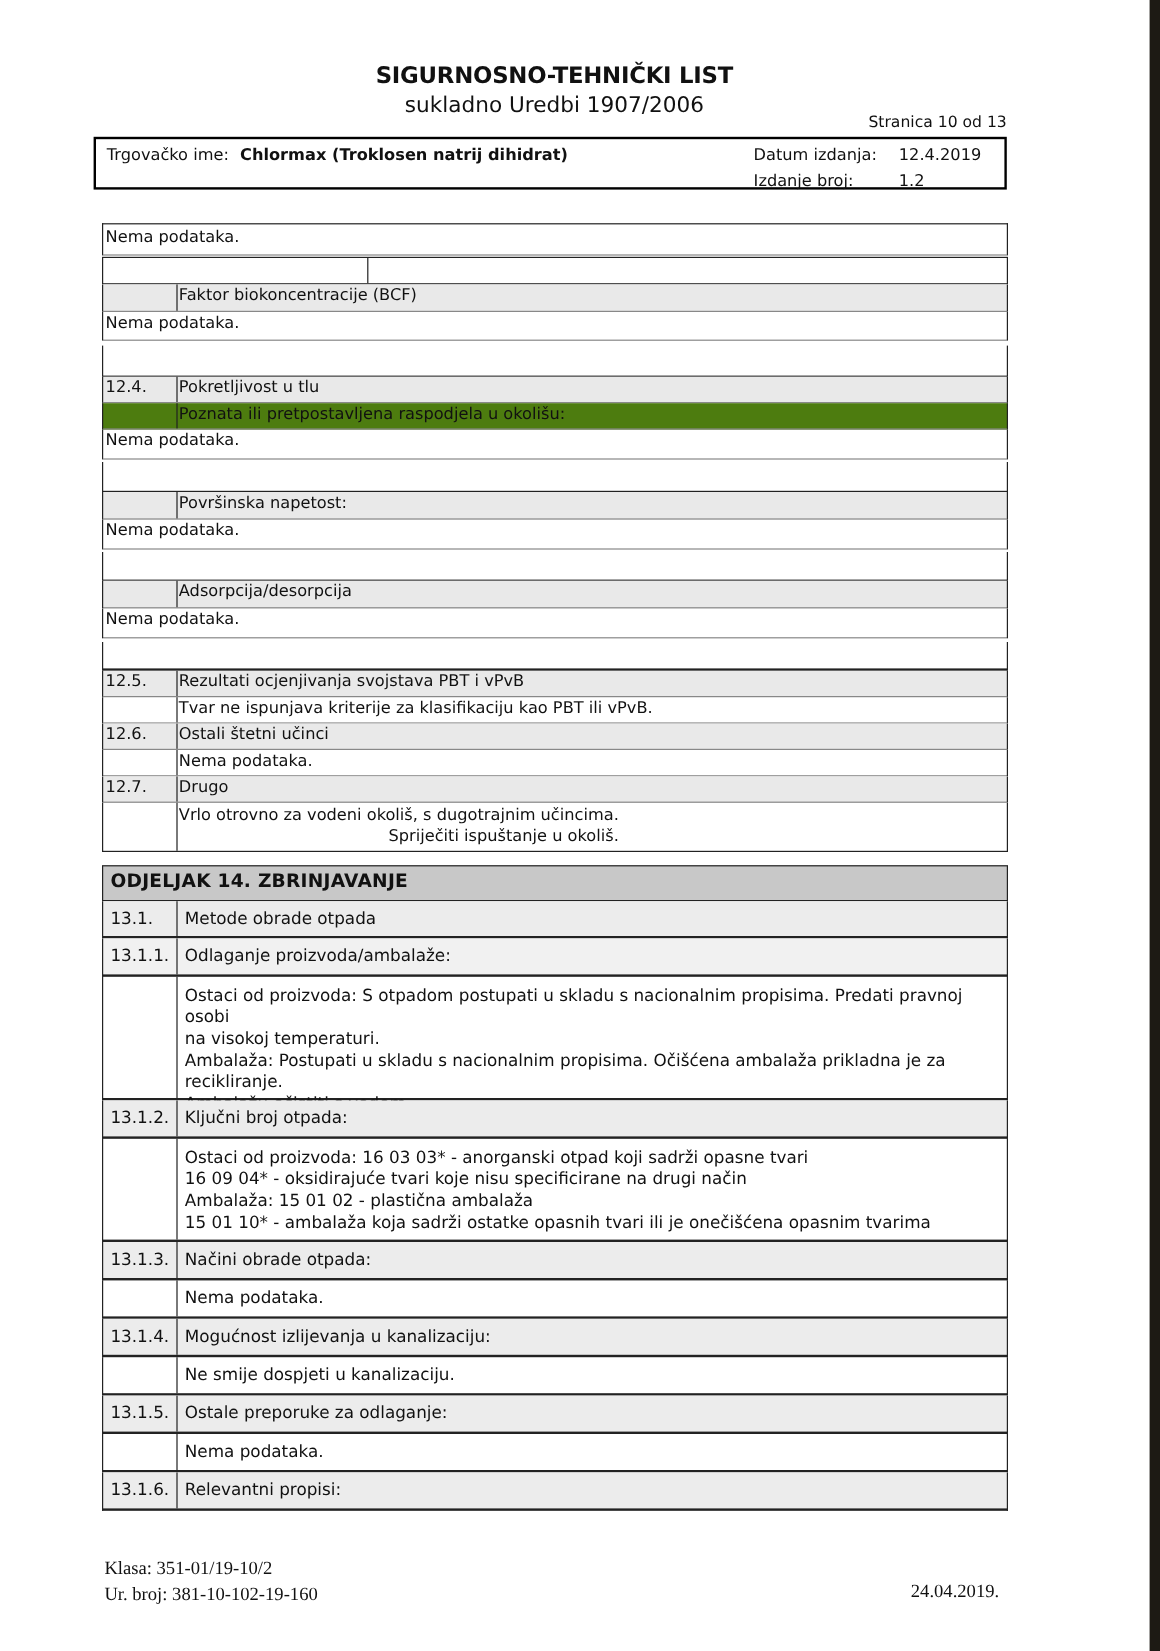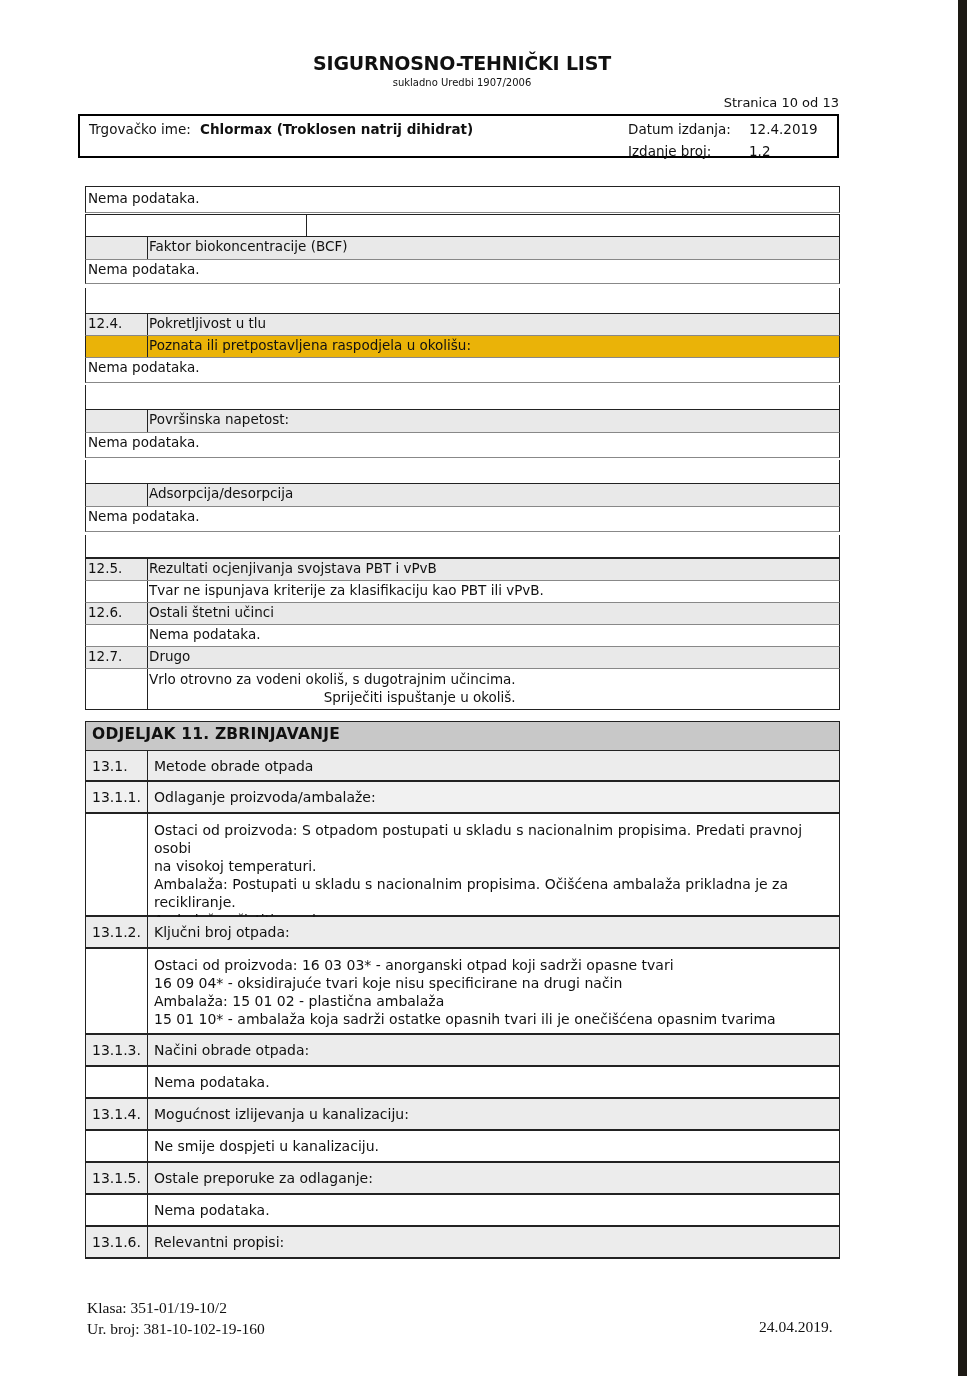--- a/index.html
+++ b/index.html
@@ -5,21 +5,21 @@
   html, body { margin: 0; padding: 0; }
   body {
     width: 967px; height: 1376px; position: relative; overflow: hidden;
     background: #ffffff; color: #111;
     font-family: "DejaVu Sans", sans-serif;
   }
   .edge-strip { position: absolute; top: 0; right: 0; width: 9px; height: 1376px; background: #1d1a14; }
 
   .doc-title { position: absolute; top: 52px; left: 0; width: 924px; text-align: center;
     font-weight: bold; font-size: 19px; letter-spacing: -0.2px; }
-  .doc-subtitle { position: absolute; top: 77px; left: 0; width: 924px; text-align: center; font-size: 10px; }
+  .doc-subtitle { position: absolute; top: 77px; left: 0; width: 924px; text-align: center; font-size: 18px; }
   .page-num { position: absolute; top: 95px; right: 128px; font-size: 13px; }
 
   .header-box { position: absolute; top: 114px; left: 78px; width: 761px; height: 44px;
     border: 2px solid #000; box-sizing: border-box; font-size: 13.5px; }
   .hb-label { position: absolute; top: 5px; left: 9px; }
   .hb-name { position: absolute; top: 5px; left: 120px; font-weight: bold; }
   .hb-dlabel { position: absolute; top: 5px; left: 548px; }
   .hb-dval { position: absolute; top: 5px; left: 669px; }
   .hb-ilabel { position: absolute; top: 27px; left: 548px; }
   .hb-ival { position: absolute; top: 27px; left: 669px; }
@@ -80,21 +80,21 @@
   </div>
   <div class="row thinb" style="height:24px;">
     <span class="full">Nema podataka.</span>
   </div>
   <div class="row" style="height:26px; margin-top:4px; border-bottom:1.5px solid #222; border-top:none;"></div>
   <div class="row gray" style="height:22px; border-bottom:1px solid #888;">
     <span class="num">12.4.</span>
     <div class="divider"></div>
     <span class="txt">Pokretljivost u tlu</span>
   </div>
-  <div class="row gray thinb" style="height:22px; background:#eab308;">
+  <div class="row gray thinb" style="height:22px; background:#4d7c0f;">
     <div class="divider"></div>
     <span class="txt">Poznata ili pretpostavljena raspodjela u okolišu:</span>
   </div>
   <div class="row thinb" style="height:25px;">
     <span class="full">Nema podataka.</span>
   </div>
   <div class="row" style="height:25px; margin-top:2px; border-bottom:1.5px solid #222;"></div>
   <div class="row gray thinb" style="height:23px;">
     <div class="divider"></div>
     <span class="txt">Površinska napetost:</span>
@@ -138,21 +138,21 @@
   <div class="row bb" style="height:41px;">
     <div class="divider"></div>
     <span class="txt" style="line-height:18px;">
       <span>Vrlo otrovno za vodeni okoliš, s dugotrajnim učincima.</span><br>
       <span>Spriječiti ispuštanje u okoliš.</span>
     </span>
   </div>
 </div>
 
 <div class="sec13">
-  <div class="s13-head">ODJELJAK 11. ZBRINJAVANJE</div>
+  <div class="s13-head">ODJELJAK 14. ZBRINJAVANJE</div>
 
   <div class="s13-row gray" style="height:31px;padding-left:26px;">
     <span class="num">13.1.</span>
     <div class="divider"></div>
     <span class="txt">Metode obrade otpada</span>
   </div>
   <div class="s13-row gray" style="height:32px; background:#f1f1f1;">
     <span class="num">13.1.1.</span>
     <div class="divider"></div>
     <span class="txt">Odlaganje proizvoda/ambalaže:</span>

